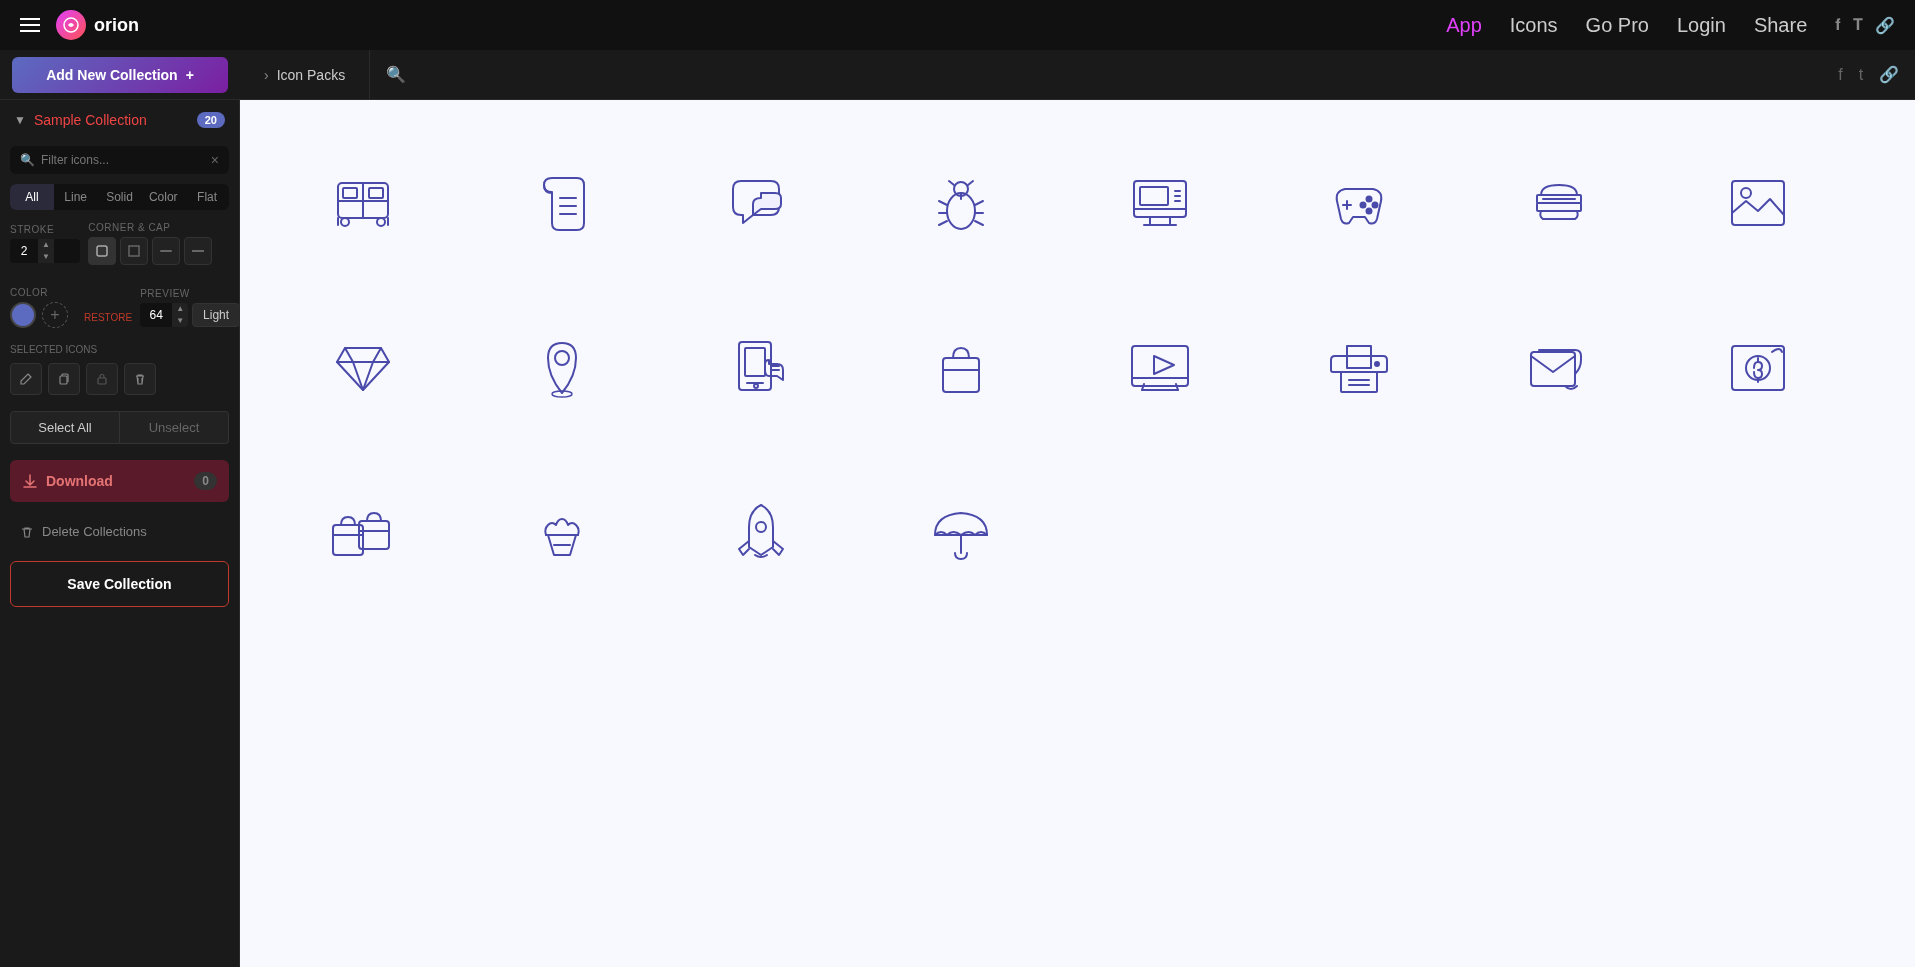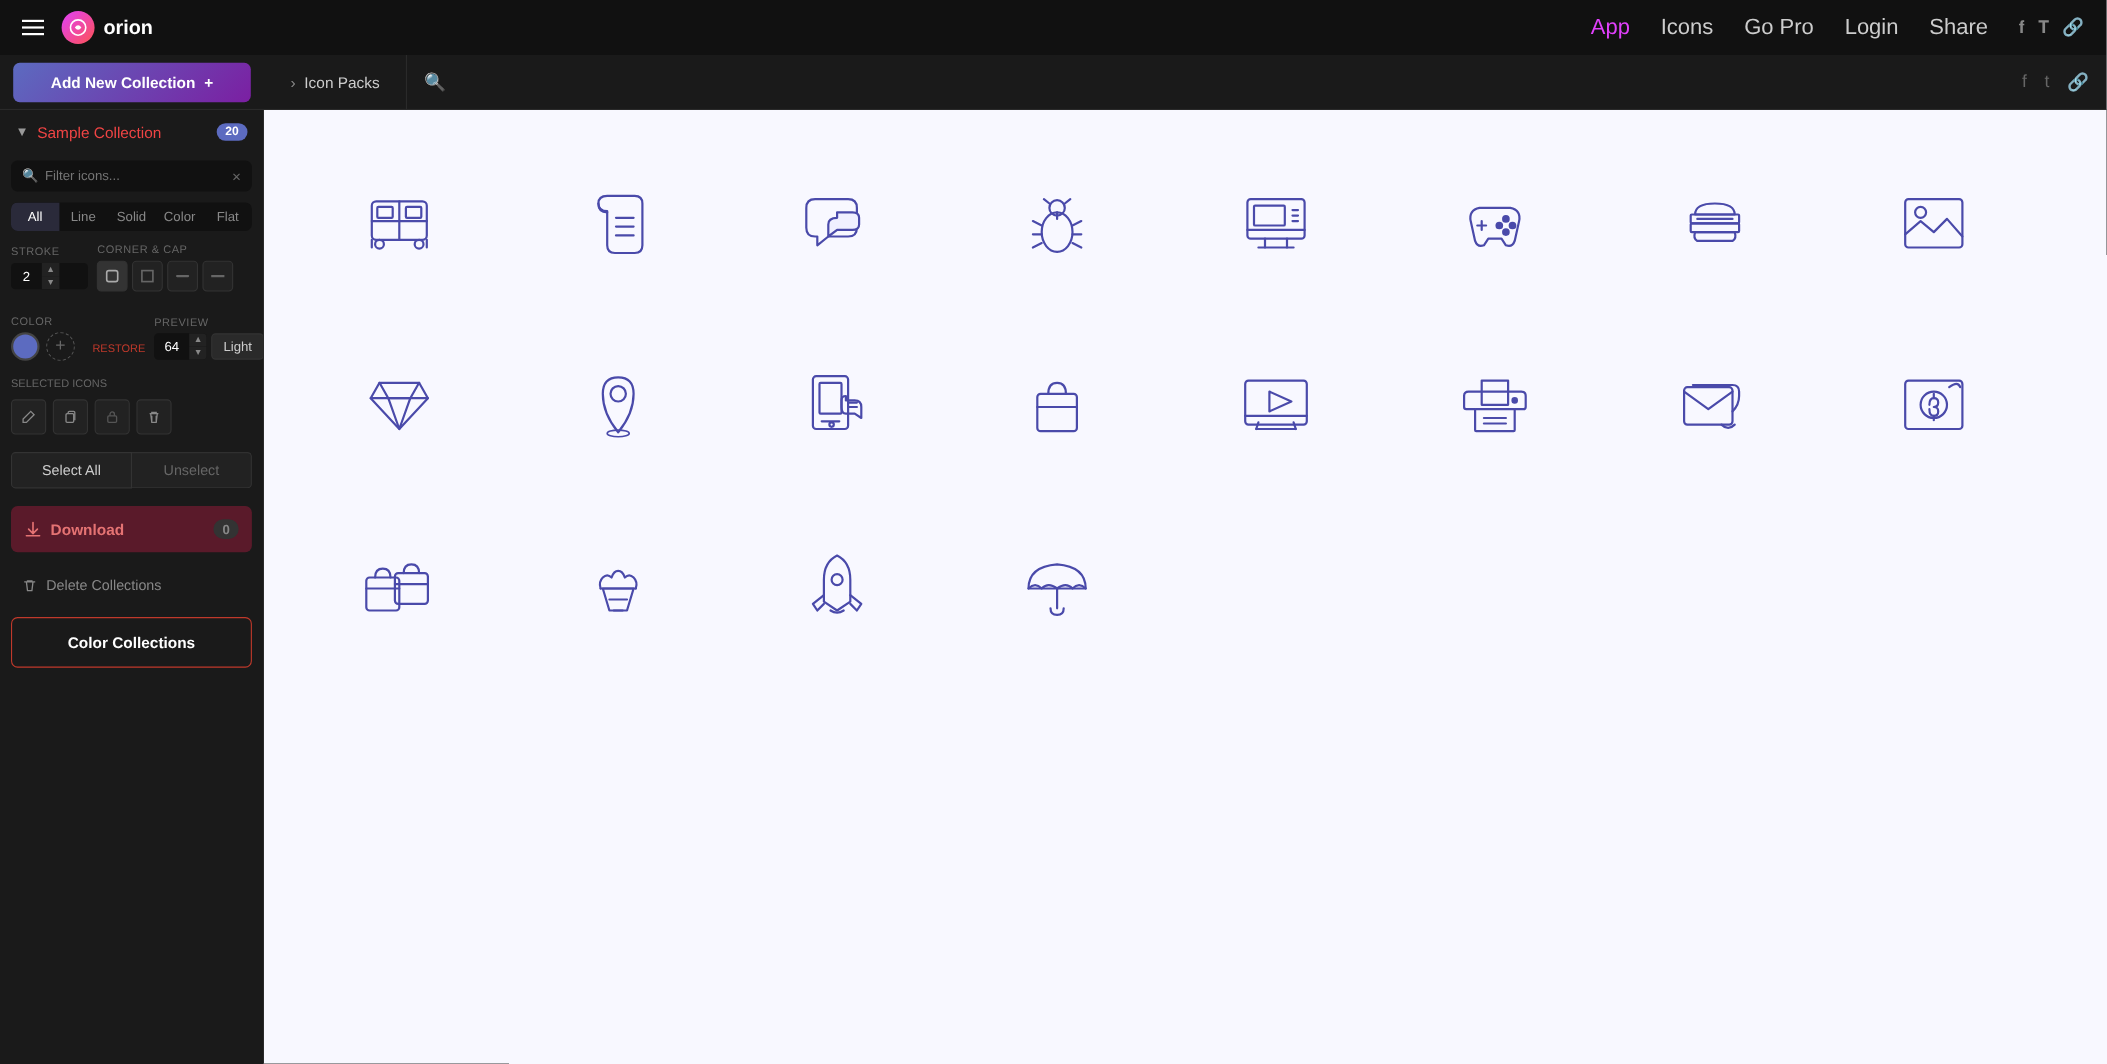--- a/index.html
+++ b/index.html
@@ -532,21 +532,21 @@
       <span class="download-count">0</span>
     </button>
 
     <button class="delete-btn">
       <svg width="14" height="14" viewBox="0 0 14 14">
           <path d="M2 4h10M5 4V3h4v1M4 4l1 8h4l1-8" fill="none" stroke="#888" stroke-width="1.2"></path>
         </svg>
       <span>Delete Collections</span>
     </button>
 
-    <button class="save-btn">Color Collections</button>
+    <button class="save-btn">Save Collection</button>
 
   </aside>
 
   <main class="icon-grid-area">
     <div class="icon-grid">
 
       <div class="icon-cell">
         <svg viewBox="0 0 80 80" fill="none" stroke="#4a4aaa" stroke-width="2" stroke-linecap="round" stroke-linejoin="round">
           <rect x="15" y="20" width="50" height="35" rx="4"></rect>
           <line x1="15" y1="38" x2="65" y2="38"></line>

